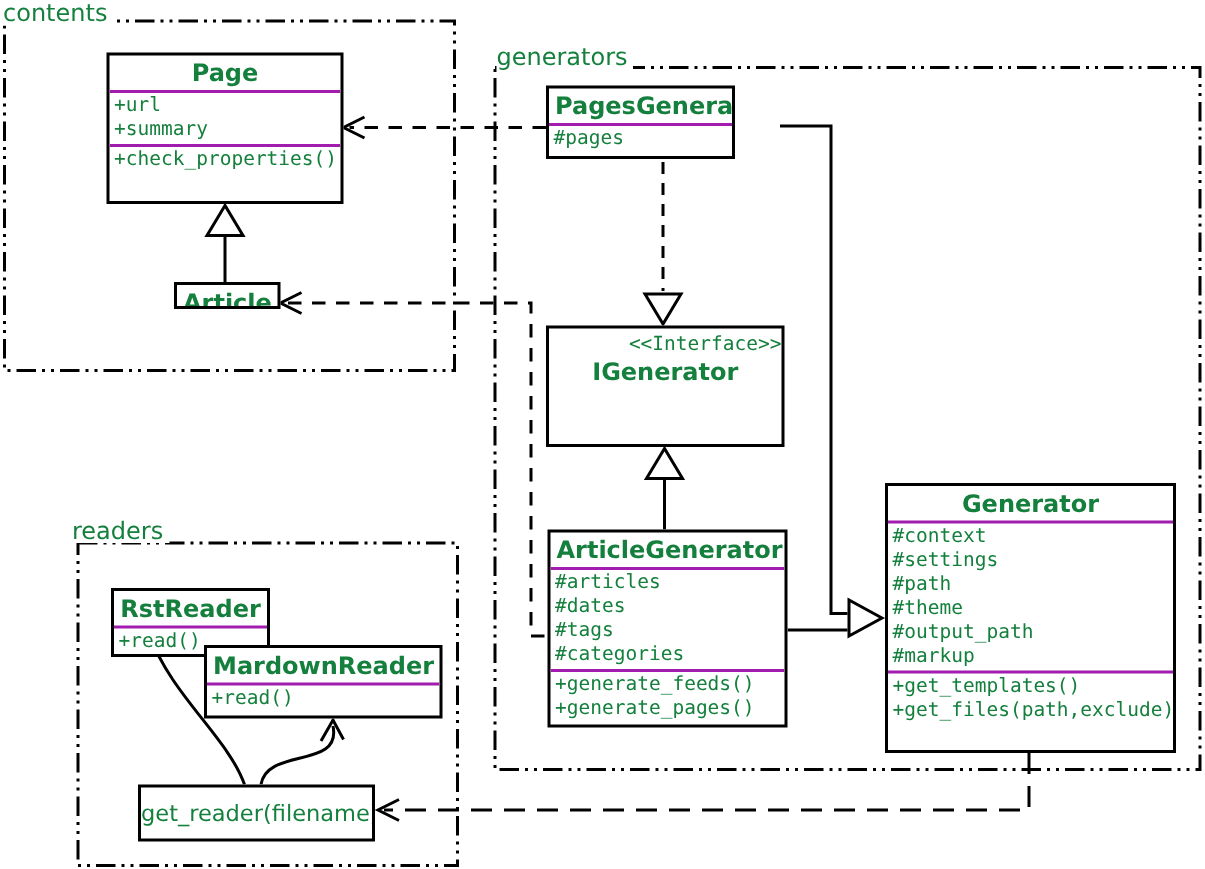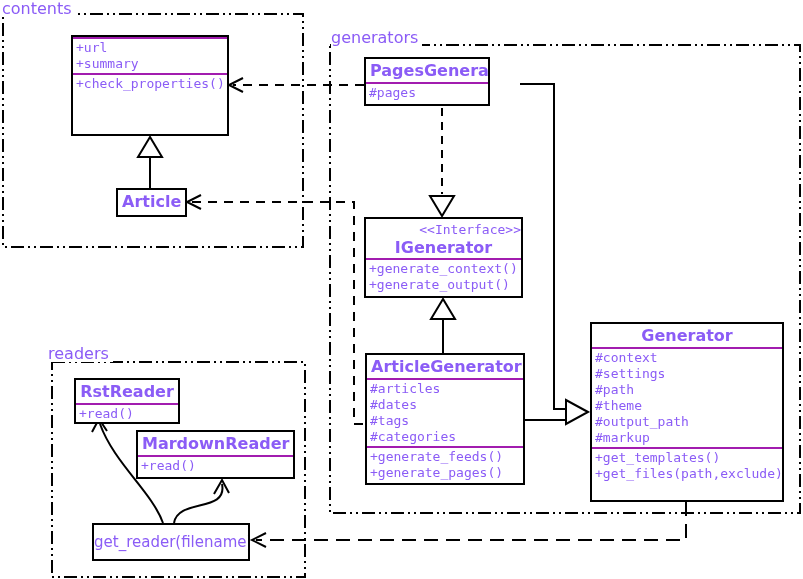--- a/index.html
+++ b/index.html
@@ -1,17 +1,17 @@
 <!DOCTYPE html>
 <html><head>
 <meta charset="utf-8">
 <style>
   html,body{margin:0;padding:0;background:#fff;}
   #stage{position:relative;width:803px;height:579px;background:#ffffff;overflow:hidden;
-         font-family:"DejaVu Sans","Liberation Sans",sans-serif;color:#8b5cf6;}
+         font-family:"DejaVu Sans","Liberation Sans",sans-serif;color:#15803d;}
   #wires{position:absolute;left:0;top:0;width:803px;height:579px;}
   .pkg-label{position:absolute;font-size:16px;line-height:17px;background:#fff;padding:0 4px 0 0;white-space:nowrap;}
   .cls{position:absolute;background:#fff;border:2px solid #000;box-sizing:border-box;overflow:hidden;}
   .cls-title{font-weight:bold;font-size:16px;line-height:19px;text-align:center;padding:2px 4px;white-space:nowrap;}
   .cls-sec{border-top:2px solid #a21caf;padding:1px 0;}
   .cls-row{font-family:"DejaVu Sans Mono","Liberation Mono",monospace;font-size:13px;line-height:16px;
            padding:0 3px;white-space:pre;}
   .stereotype{font-family:"DejaVu Sans Mono","Liberation Mono",monospace;font-size:13px;line-height:16px;
               text-align:right;white-space:nowrap;}
   .obj-label{font-size:15px;line-height:34px;text-align:center;white-space:nowrap;}
@@ -83,48 +83,45 @@
         <path d="M214 494 L222 480 L229 493"></path>
       </g>
     </g>
   </svg>
 
   <div class="pkg-label" style="left:2px;top:0px">contents</div>
   <div class="pkg-label" style="left:331px;top:29px">generators</div>
   <div class="pkg-label" style="left:48px;top:345px">readers</div>
 
   <div class="cls" style="left:71px;top:35px;width:158px;height:101px">
+    <div class="cls-title">Page</div>
     <div class="cls-sec">
       <div class="cls-row">+url</div>
       <div class="cls-row">+summary</div>
     </div>
     <div class="cls-sec">
       <div class="cls-row">+check_properties()</div>
     </div>
   </div>
 
-  <div class="cls" style="left:116px;top:188px;width:71px;height:29px">
+  <div class="cls" style="left:116px;top:188px;width:71px;height:18px">
     <div class="cls-title">Article</div>
   </div>
 
   <div class="cls" style="left:364px;top:57px;width:126px;height:49px">
     <div class="cls-title">PagesGenerator</div>
     <div class="cls-sec">
       <div class="cls-row">#pages</div>
     </div>
   </div>
 
   <div class="cls" style="left:364px;top:217px;width:159px;height:81px">
     <div style="padding:3px 0 1px">
       <div class="stereotype">&lt;&lt;Interface&gt;&gt;</div>
       <div class="cls-title" style="padding:0 4px">IGenerator</div>
-    </div>
-    <div class="cls-sec">
-      <div class="cls-row">+generate_context()</div>
-      <div class="cls-row">+generate_output()</div>
     </div>
   </div>
 
   <div class="cls" style="left:365px;top:353px;width:160px;height:132px">
     <div class="cls-title">ArticleGenerator</div>
     <div class="cls-sec">
       <div class="cls-row">#articles</div>
       <div class="cls-row">#dates</div>
       <div class="cls-row">#tags</div>
       <div class="cls-row">#categories</div>
@@ -144,21 +141,21 @@
       <div class="cls-row">#theme</div>
       <div class="cls-row">#output_path</div>
       <div class="cls-row">#markup</div>
     </div>
     <div class="cls-sec">
       <div class="cls-row">+get_templates()</div>
       <div class="cls-row">+get_files(path,exclude)</div>
     </div>
   </div>
 
-  <div class="cls" style="left:74px;top:378px;width:106px;height:46px">
+  <div class="cls" style="left:74px;top:392px;width:106px;height:46px">
     <div class="cls-title">RstReader</div>
     <div class="cls-sec">
       <div class="cls-row">+read()</div>
     </div>
   </div>
 
   <div class="cls" style="left:136px;top:430px;width:159px;height:49px">
     <div class="cls-title">MardownReader</div>
     <div class="cls-sec">
       <div class="cls-row">+read()</div>

